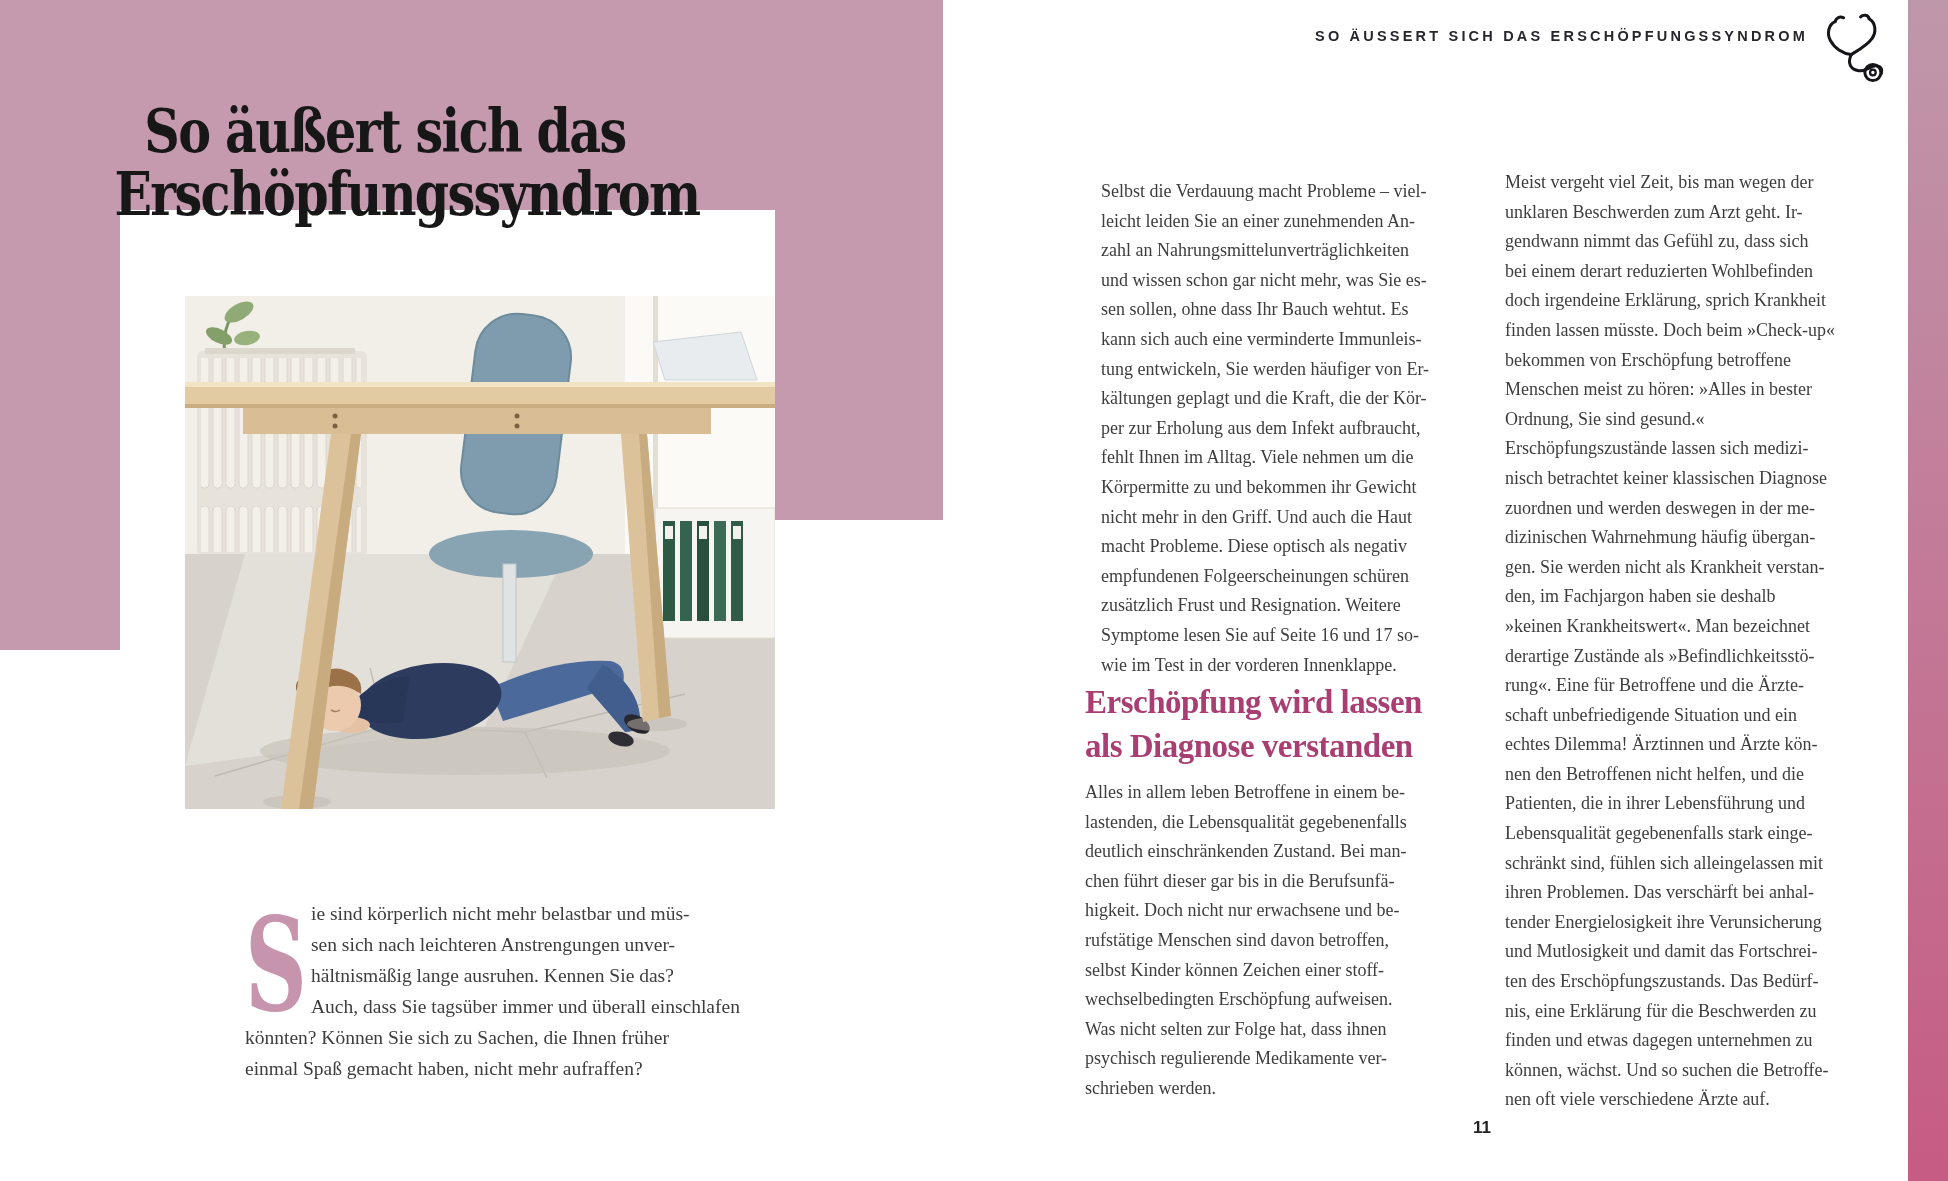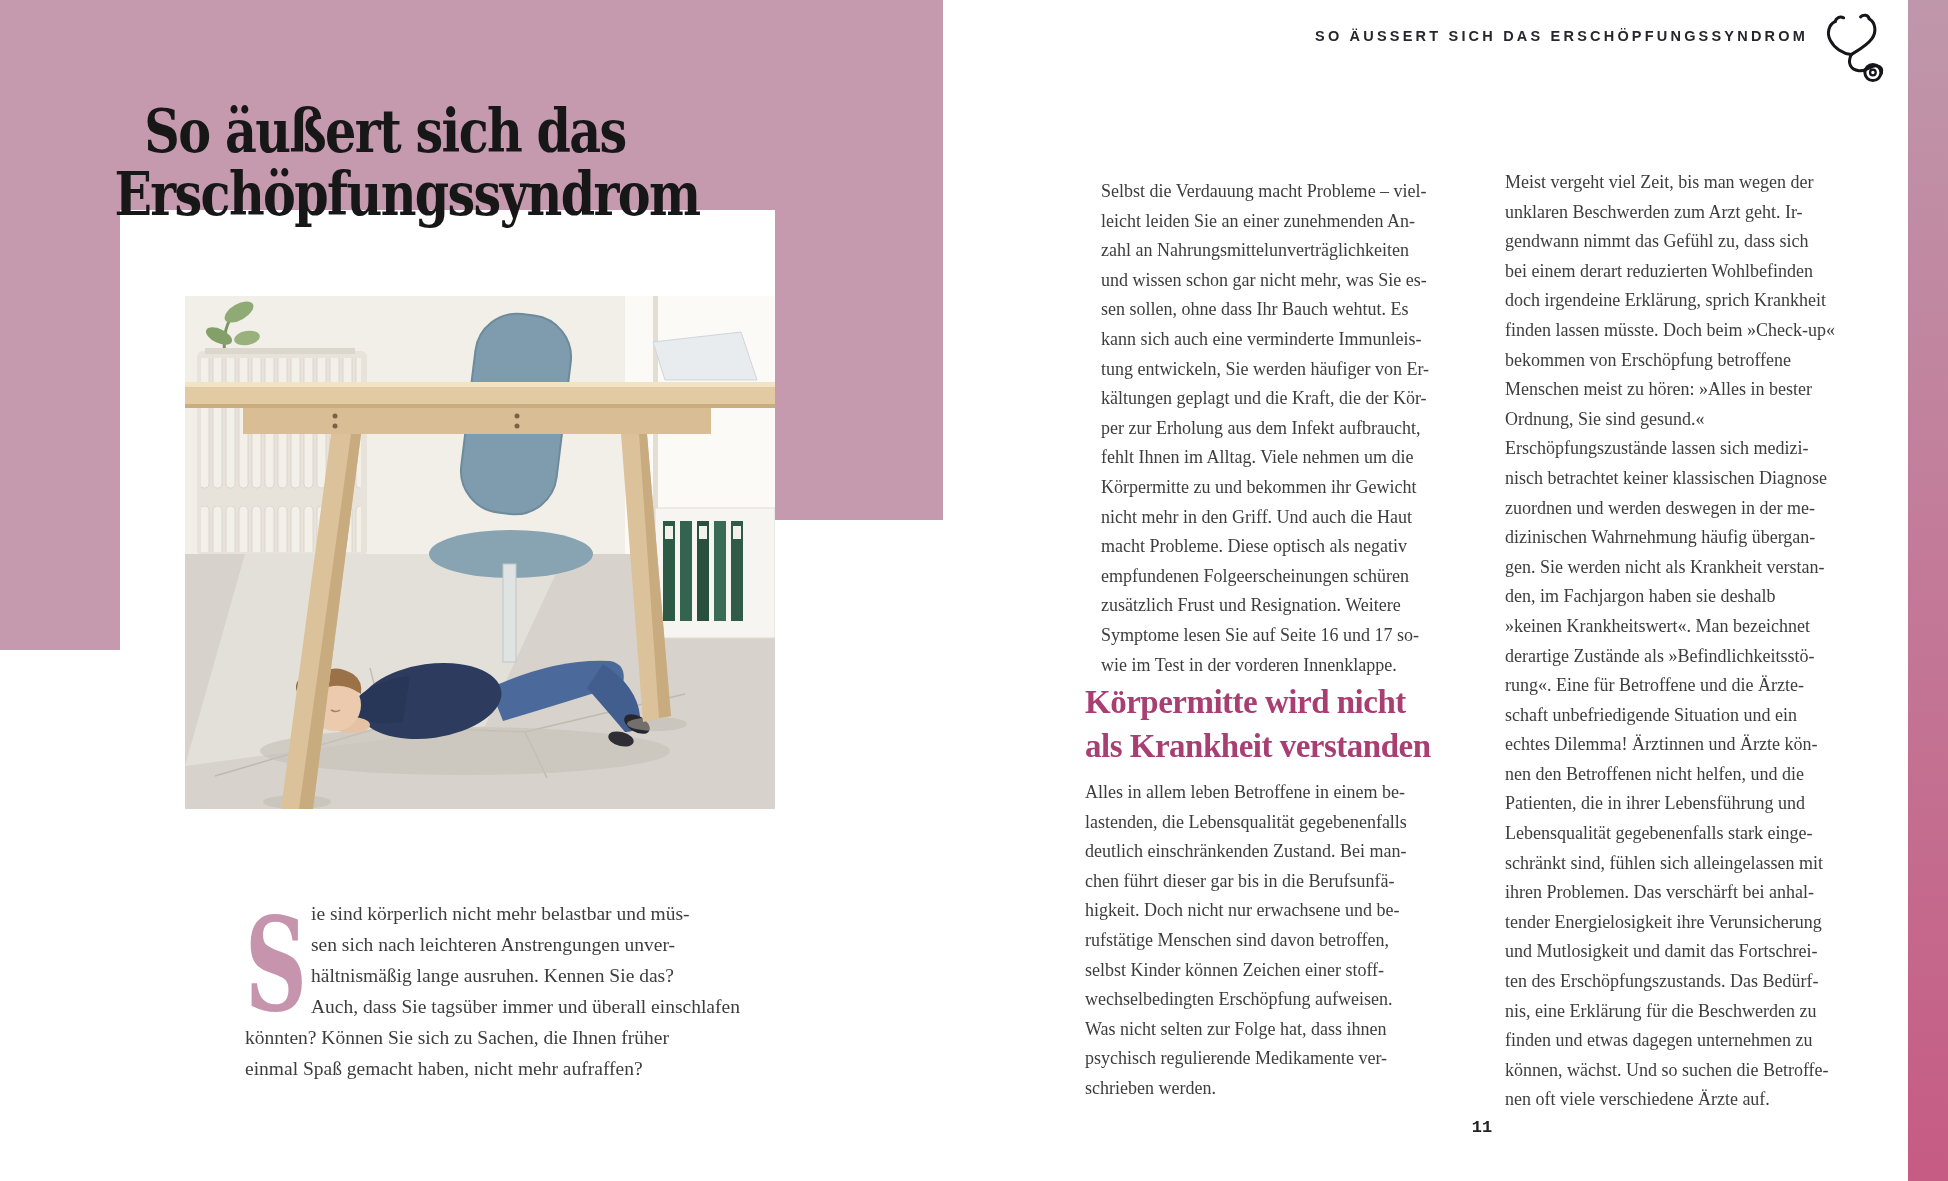--- a/index.html
+++ b/index.html
@@ -42,21 +42,21 @@
   .stethoscope{position:absolute;left:1820px;top:12px;width:68px;height:72px;}
   .col{position:absolute;top:138px;font-size:18px;line-height:29.6px;color:var(--body-ink);}
   .col1{left:1085px;width:412px;height:1000px;}
   .col2{left:1505px;width:405px;margin-top:30px;}
   .col1 .para1{position:absolute;left:16px;top:0;margin-top:39px;}
   .subheading{position:absolute;left:0;top:542px;font-weight:bold;font-size:33px;
     line-height:44px;letter-spacing:-.5px;color:var(--heading-magenta);}
   .subheading span{display:block;}
   .col1 .para2{position:absolute;left:0;top:640px;}
   .page-number{position:absolute;left:1462px;top:1118px;width:40px;text-align:center;
-    font-family:Liberation Mono, monospace;font-weight:600;font-size:17px;color:#222;}
+    font-family:Liberation Sans, sans-serif;font-weight:600;font-size:17px;color:#222;}
 
   
   .edge-gradient{position:absolute;left:1908px;top:0;width:40px;height:1181px;
     background:linear-gradient(to bottom,var(--grad-top),var(--grad-bottom));}
 </style>
 </head>
 <body>
 
 <div class="spread">
 
@@ -188,22 +188,22 @@
 per zur Erholung aus dem Infekt aufbraucht,
 fehlt Ihnen im Alltag. Viele nehmen um die
 Körpermitte zu und bekommen ihr Gewicht
 nicht mehr in den Griff. Und auch die Haut
 macht Probleme. Diese optisch als negativ
 empfundenen Folgeerscheinungen schüren
 zusätzlich Frust und Resignation. Weitere
 Symptome lesen Sie auf Seite 16 und 17 so-
 wie im Test in der vorderen Innenklappe.</p>
       <h2 class="subheading">
-        <span>Körpermitte wird nicht</span>
-        <span>als Krankheit verstanden</span>
+        <span>Erschöpfung wird lassen</span>
+        <span>als Diagnose verstanden</span>
       </h2>
       <p class="pre para2">Alles in allem leben Betroffene in einem be-
 lastenden, die Lebensqualität gegebenenfalls
 deutlich einschränkenden Zustand. Bei man-
 chen führt dieser gar bis in die Berufsunfä-
 higkeit. Doch nicht nur erwachsene und be-
 rufstätige Menschen sind davon betroffen,
 selbst Kinder können Zeichen einer stoff-
 wechselbedingten Erschöpfung aufweisen.
 Was nicht selten zur Folge hat, dass ihnen

